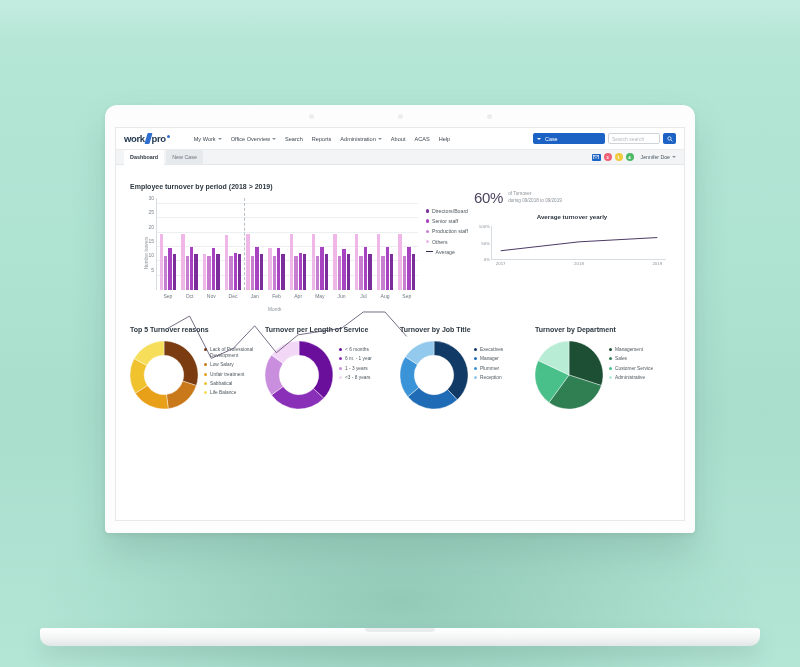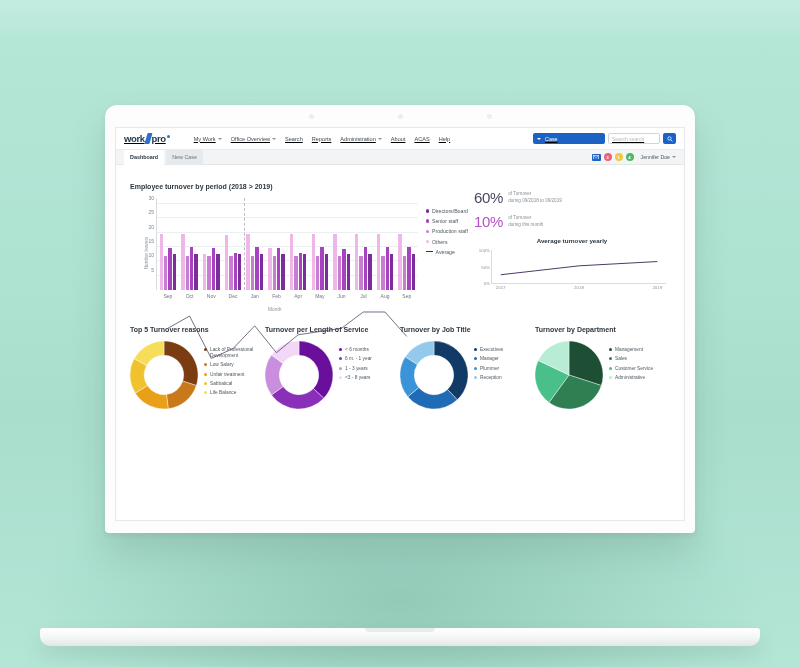--- a/index.html
+++ b/index.html
@@ -47,21 +47,21 @@
     box-shadow:0 10px 20px rgba(60,100,90,.16);
   }
   .base::after{
     content:""; position:absolute; left:50%; transform:translateX(-50%);
     top:0; width:70px; height:4px; border-radius:0 0 6px 6px; background:#e9ecec;
   }
 
   
   .appbar {
     height:22px; background:#fff; border-bottom:1px solid #e9ebed;
-    display:flex; align-items:center; padding:0 8px; gap:8px;text-decoration:underline;
+    display:flex; align-items:center; padding:0 8px; gap:8px;
   }
   .logo { display:flex; align-items:center; font-weight:700; font-size:9.5px; letter-spacing:-.4px; color:#1c2a3a; }
   .logo .lw { color:#243b53; }
   .logo .slash { display:inline-block; width:5px; height:11px; background:#2f6fd0;
      transform:skewX(-16deg); margin:0 1px; border-radius:1px; }
   .logo .lp { color:#243b53; }
   .logo .dot { width:3px;height:3px;border-radius:50%;background:#2f6fd0;margin-left:1px;align-self:flex-start;margin-top:2px;}
 
   .mainnav { display:flex; align-items:center; gap:9px; margin-left:16px; }
   .navitem { font-size:5.6px; color:#3d4852; white-space:nowrap; display:flex; align-items:center; gap:2px; }
@@ -396,27 +396,20 @@
 
           <div class="panel-right">
             <div class="kpis">
               <div class="kpirow">
                 <div class="kpinum a">60%</div>
                 <div class="kpitxt">
                   <em>of Turnover</em><br>
                   <em>during 09/2018 to 09/2019</em>
                 </div>
               </div>
-              <div class="kpirow">
-                <div class="kpinum b">10%</div>
-                <div class="kpitxt">
-                  <em>of Turnover</em><br>
-                  <em>during this month</em>
-                </div>
-              </div>
             </div>
 
             <div class="minicard">
               <div class="minititle">Average turnover yearly</div>
               <div class="minichart">
                 <div class="miniplot" id="miniplot">
                     <div class="miniylab" style="top: 100%;">0%</div>
                     <div class="miniylab" style="top: 50%;">50%</div>
                     <div class="miniylab" style="top: 0%;">100%</div>
                     <div class="minixlab" style="left: 5%;">2017</div>

